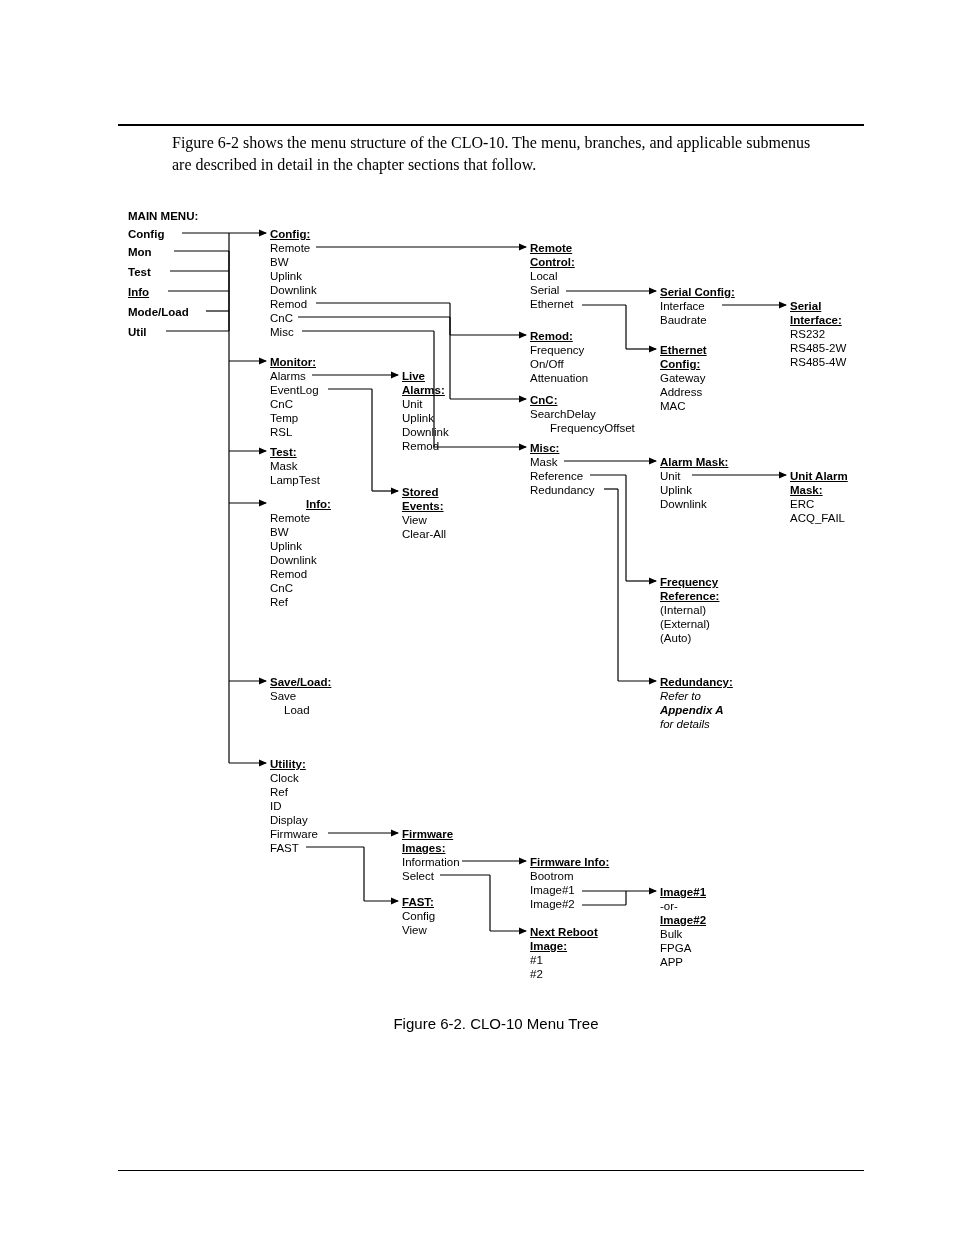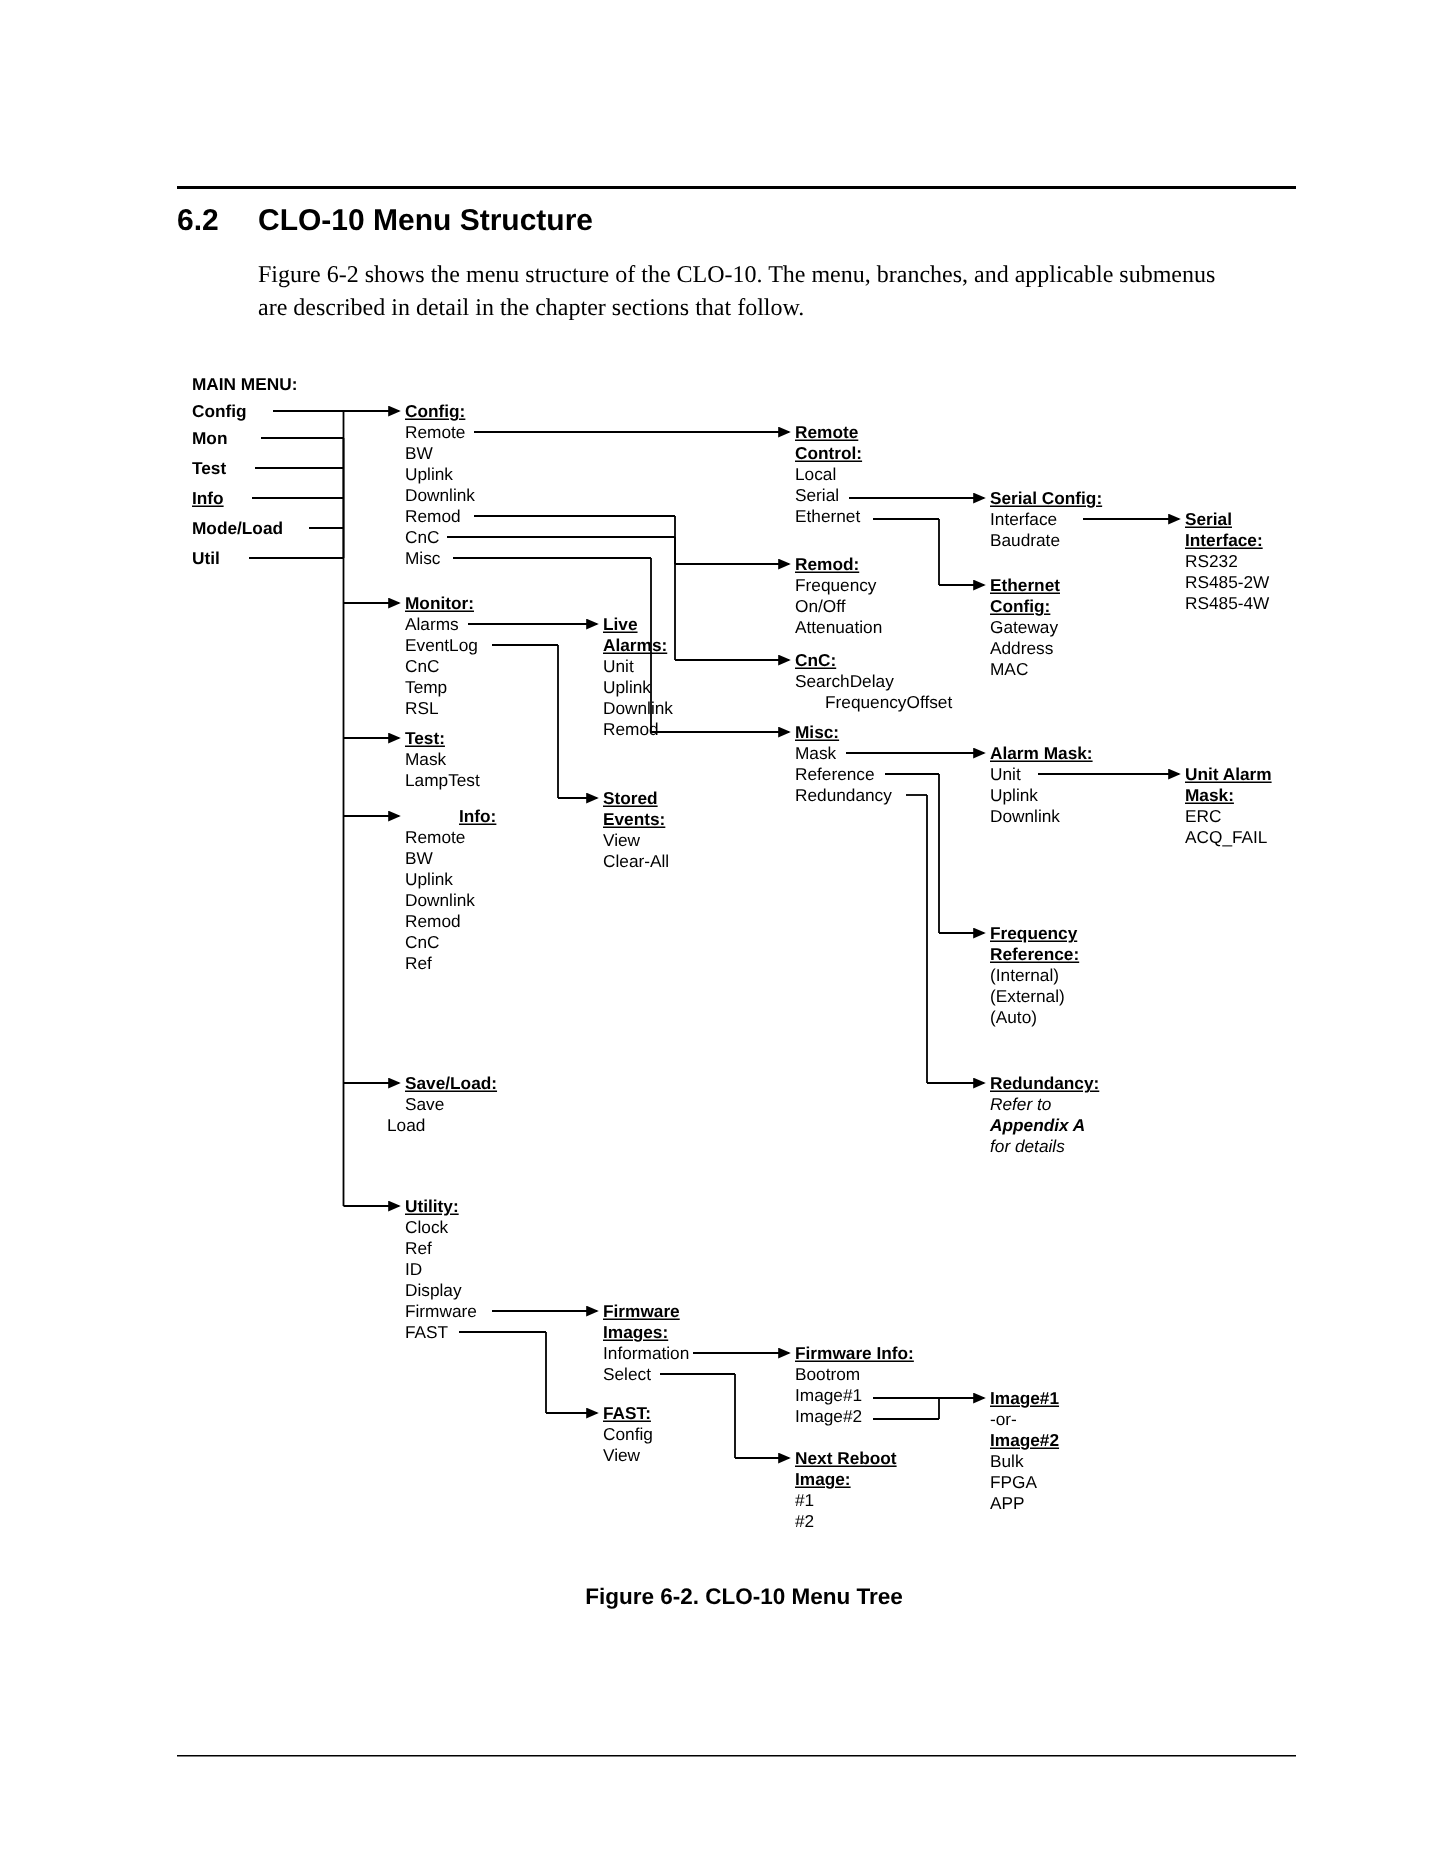--- a/index.html
+++ b/index.html
@@ -8,36 +8,32 @@
   .section-row{display:flex;align-items:baseline;margin-top:18px;}
   .sec-num{font-family:Arial,Helvetica,sans-serif;font-weight:bold;font-size:20px;width:54px;}
   .sec-title{font-family:Arial,Helvetica,sans-serif;font-weight:bold;font-size:20px;}
   .para{margin:14px 0 0 54px;font-size:16px;line-height:1.35;max-width:640px;}
   .figure-wrap{margin:28px 0 0 10px;}
   .diagram{position:relative;width:740px;height:790px;font-family:Arial,Helvetica,sans-serif;font-size:11.5px;line-height:14px;color:#000;}
   .diagram .n{position:absolute;white-space:nowrap;}
   .b{font-weight:bold;}
   .u{text-decoration:underline;}
   .i{font-style:italic;}
-  .fig-caption{margin-top:22px;text-align:center;font-family:Arial,Helvetica,sans-serif;font-weight:bold;font-size:15px;}
+  .fig-caption{margin-top:22px;text-align:center;font-family:Arial,Helvetica,sans-serif;font-weight:normal;font-size:15px;}
   .bottom-rule{position:absolute;left:118px;right:90px;bottom:64px;border-top:1.5px solid #000;}
   
   .diagram svg{position:absolute;left:0;top:0;}
   .arrow{stroke:#000;stroke-width:1.2;fill:none;}
 </style>
 </head>
 <body>
 
 <div class="page">
   <div class="top-rule"></div>
 
-  <div class="section-row">
-    <div class="sec-num">6.2</div>
-    <div class="sec-title">CLO-10 Menu Structure</div>
-  </div>
 
   <div class="para">Figure 6-2 shows the menu structure of the CLO-10. The menu, branches, and applicable submenus are described in detail in the chapter sections that follow.</div>
 
   <div class="figure-wrap">
     <div class="diagram">
 
       <svg width="740" height="790">
         <defs>
           <marker id="ah" markerWidth="7" markerHeight="7" refX="6" refY="3" orient="auto">
             <path d="M0,0 L7,3 L0,6 Z" fill="#000"></path>
@@ -140,21 +136,21 @@
       <div class="n" style="left:142px;top:308px;">Remote</div>
       <div class="n" style="left:142px;top:322px;">BW</div>
       <div class="n" style="left:142px;top:336px;">Uplink</div>
       <div class="n" style="left:142px;top:350px;">Downlink</div>
       <div class="n" style="left:142px;top:364px;">Remod</div>
       <div class="n" style="left:142px;top:378px;">CnC</div>
       <div class="n" style="left:142px;top:392px;">Ref</div>
 
       <div class="n b u" style="left:142px;top:472px;">Save/Load:</div>
       <div class="n" style="left:142px;top:486px;">Save</div>
-      <div class="n" style="left:130px;top:500px;text-align:center;">Load</div>
+      <div class="n" style="left:156px;top:500px;text-align:center;">Load</div>
 
       <div class="n b u" style="left:142px;top:554px;">Utility:</div>
       <div class="n" style="left:142px;top:568px;">Clock</div>
       <div class="n" style="left:142px;top:582px;">Ref</div>
       <div class="n" style="left:142px;top:596px;">ID</div>
       <div class="n" style="left:142px;top:610px;">Display</div>
       <div class="n" style="left:142px;top:624px;">Firmware</div>
       <div class="n" style="left:142px;top:638px;">FAST</div>
 
       <div class="n b u" style="left:274px;top:166px;">Live</div>

